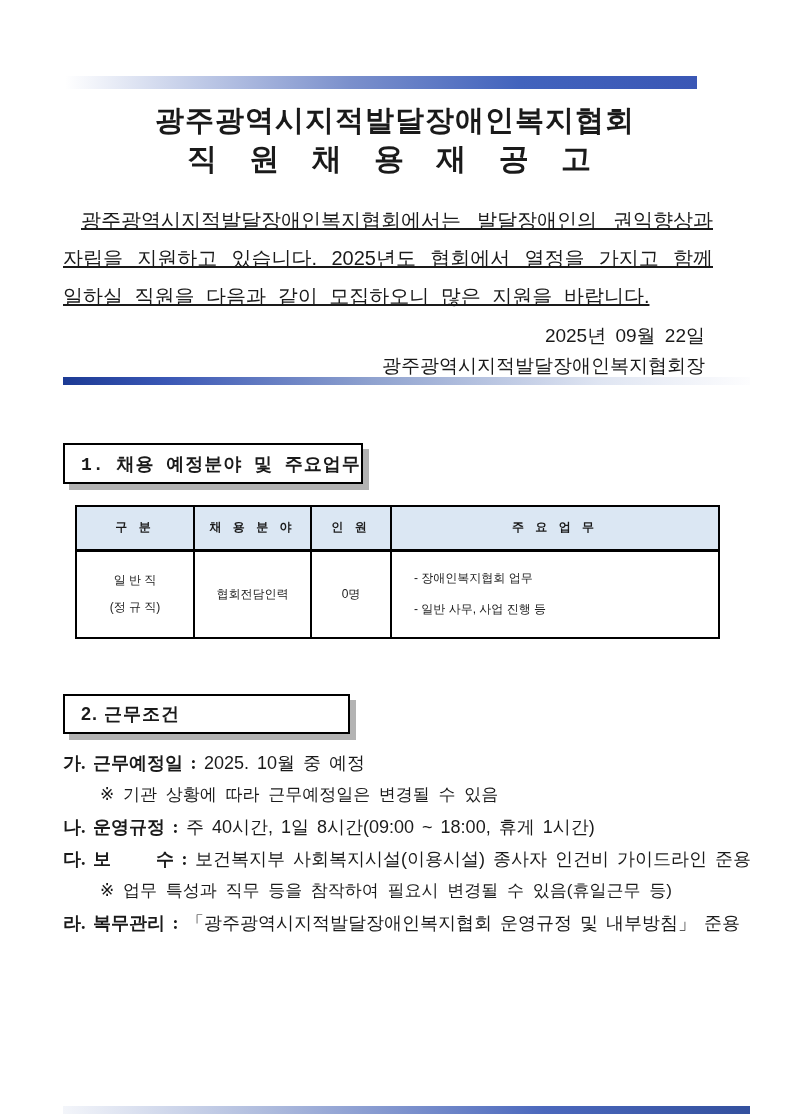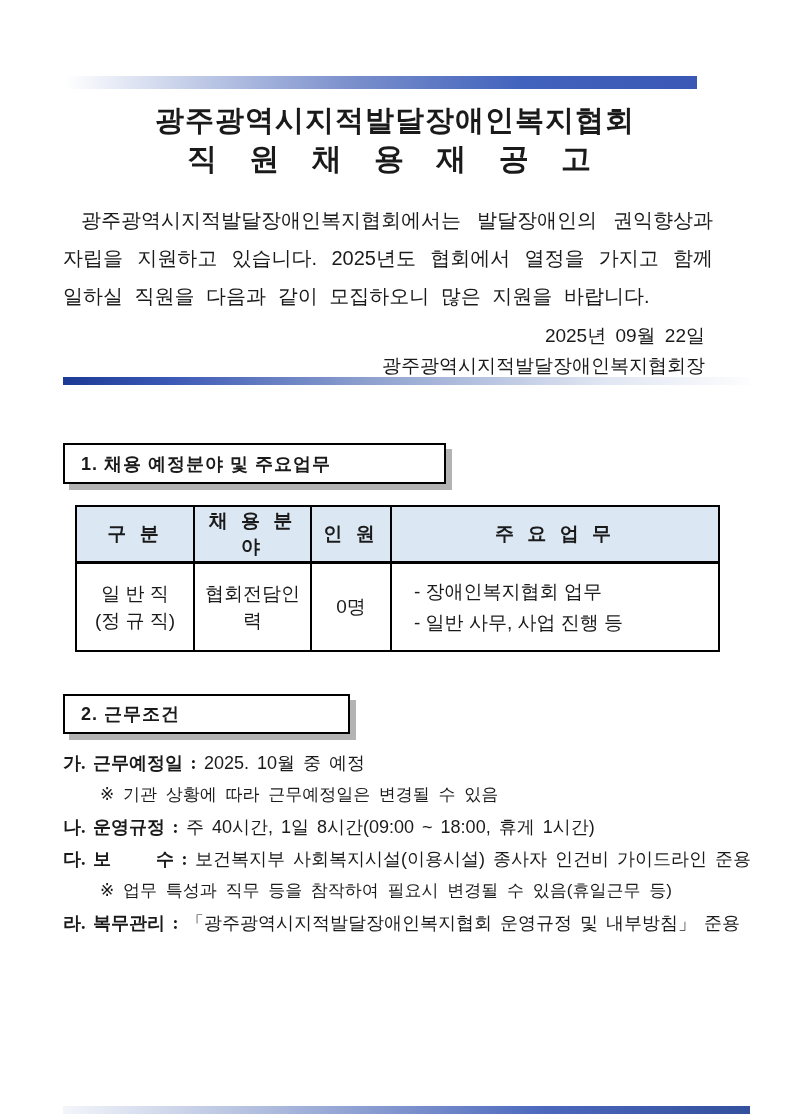--- a/index.html
+++ b/index.html
@@ -16,32 +16,32 @@
     background:linear-gradient(to right,#1c3a94 0%,#3a57b5 15%,#8fa2cf 45%,#dfe5f2 78%,#fdfdfe 100%);}
   .bar-bottom{left:63px;top:1106px;width:687px;height:8px;
     background:linear-gradient(to right,#f3f5fa 0%,#aebbdd 30%,#4b68bd 70%,#33509e 100%);}
   
   .title1{left:0;top:101px;width:790px;text-align:center;
     font-size:29px;font-weight:bold;letter-spacing:1px;}
   .title2{left:0;top:139px;width:790px;text-align:center;
     font-size:30px;font-weight:bold;letter-spacing:12px;}
   
   .intro{left:63px;top:201px;width:650px;font-size:20px;line-height:38px;
-    text-align:justify;word-break:break-all;word-spacing:6px;text-indent:18px;}
+    text-align:justify;word-break:break-all;word-spacing:6px;text-indent:18px;text-decoration:underline;}
   
   .dateblock{right:85px;top:321px;width:460px;text-align:right;
     font-size:19px;line-height:30px;word-spacing:4px;}
   
   .secbox{border:2px solid #000;background:#ffffff;box-shadow:6px 6px 0 #b3b3b3;
     font-weight:bold;font-size:18px;display:flex;align-items:center;padding-left:16px;box-sizing:border-box;}
-  .secbox1{left:63px;top:443px;width:383px;height:41px;letter-spacing:1px;}
+  .secbox1{left:63px;top:443px;width:300px;height:41px;letter-spacing:1px;font-family:Liberation Mono, monospace;}
   .secbox2{left:63px;top:694px;width:287px;height:40px;letter-spacing:1px;}
   
   table.recruit{left:75px;top:505px;width:643px;position:absolute;
-    border-collapse:collapse;table-layout:fixed;font-size:19px;border-radius:7px;}
+    border-collapse:collapse;table-layout:fixed;font-size:12px;border-radius:7px;}
   table.recruit th,table.recruit td{border:2px solid #000;box-sizing:border-box;}
   table.recruit th{background:#dbe7f3;font-weight:bold;height:44px;
     letter-spacing:4px;border-bottom:3px solid #000;}
   table.recruit td{height:88px;text-align:center;vertical-align:middle;line-height:27px;}
   table.recruit td.duties{text-align:left;padding-left:22px;line-height:31px;}
   .col1{width:118px;} .col2{width:117px;} .col3{width:80px;} .col4{width:328px;}
   
   .worklist{left:63px;top:751px;width:690px;}
   .worklist .item{font-size:18px;line-height:24px;margin-bottom:8px;word-spacing:3px;}
   .worklist .label{font-weight:bold;white-space:pre-wrap;font-family:Liberation Serif, serif;}

